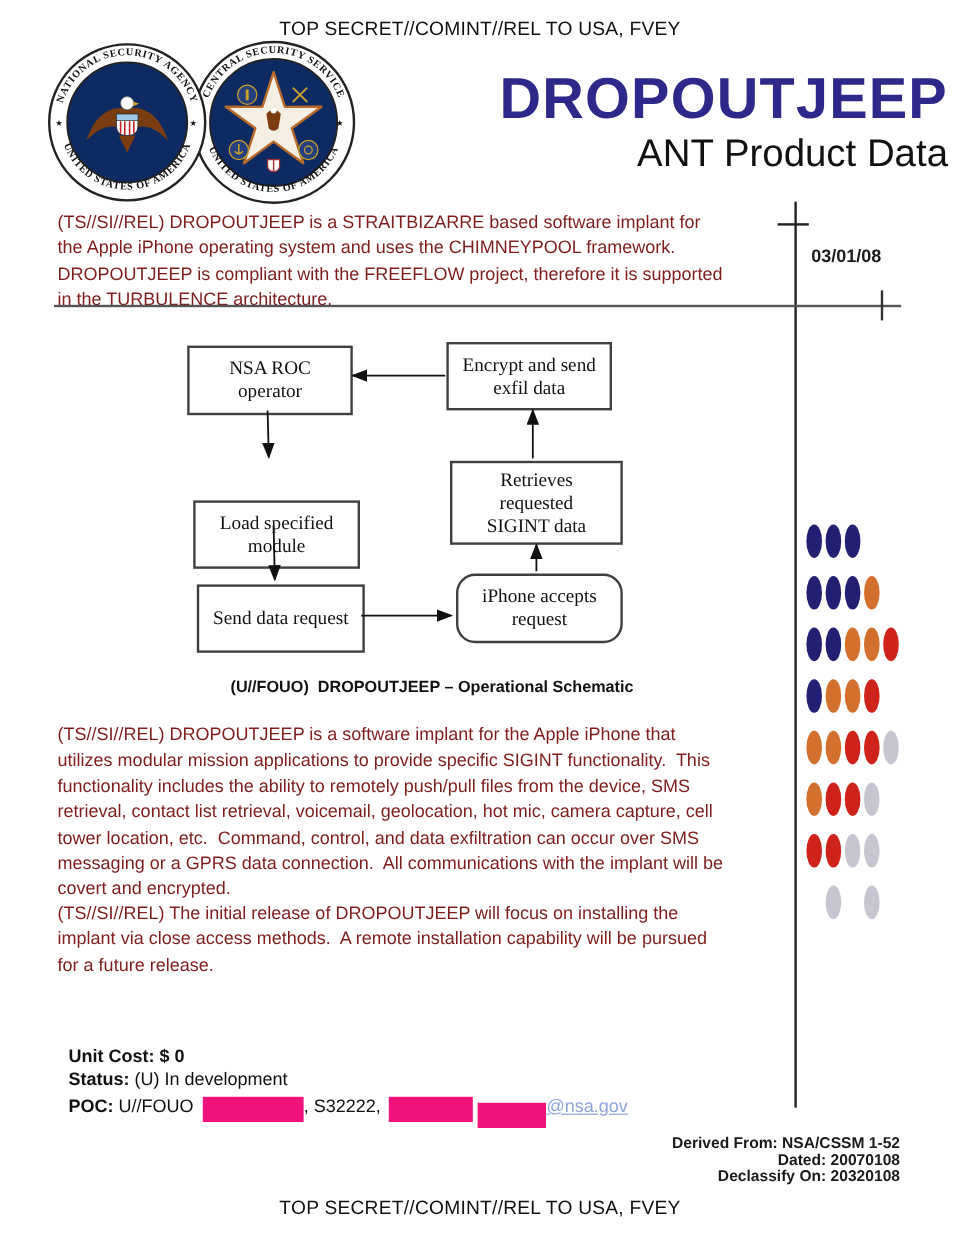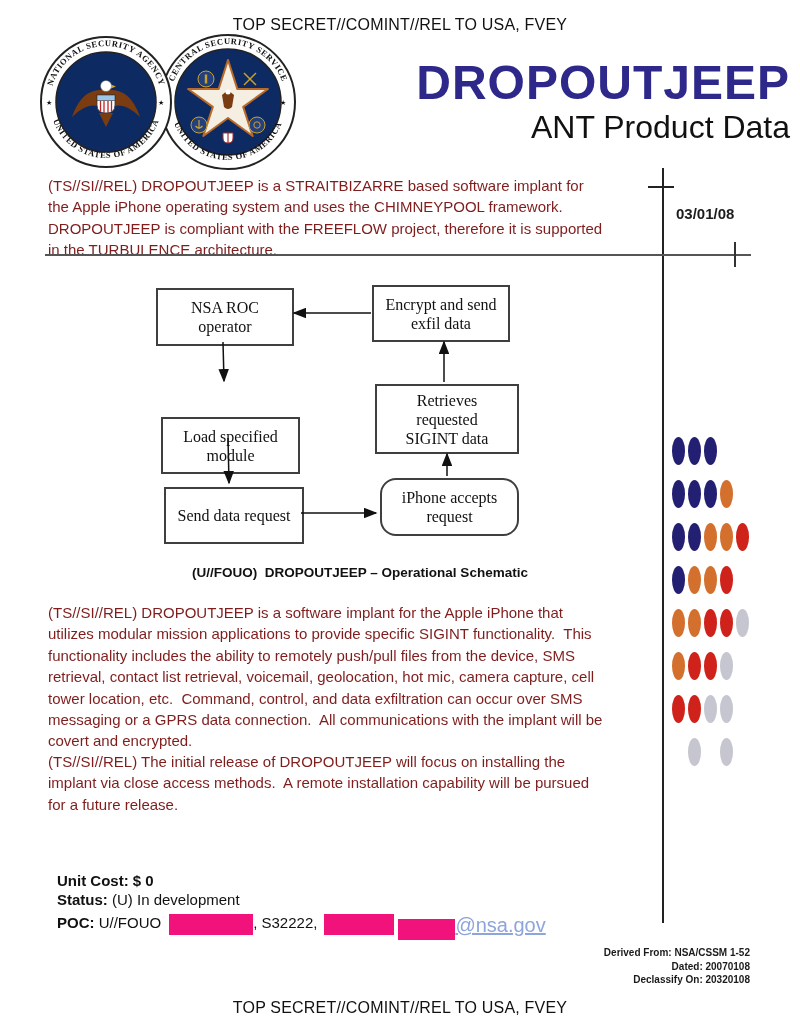--- a/index.html
+++ b/index.html
@@ -51,24 +51,24 @@
   .detail-line{position:absolute;left:57px;font-size:15px;color:#111;}
   .unit-cost{top:860px;font-weight:bold;margin-top:12px;}
   .status{top:891px;}
   .poc{top:914px;display:flex;}
   .lbl{font-weight:bold;white-space:pre;}
   .val{white-space:pre;}
   .redact{display:inline-block;height:21px;background:#f1127c;}
   .r1{width:84px;margin-left:8px;}
   .r2{width:70px;margin-left:7px;}
   .r3{width:57px;margin-left:4px;margin-top:5px;}
-  .email{color:#8ea4dc;text-decoration:underline;font-size:20px;}
+  .email{color:#8ea4dc;text-decoration:underline;font-size:15px;}
 
   .derived{position:absolute;right:50px;top:946px;text-align:right;
-           font-size:10px;font-weight:bold;line-height:13.5px;color:#1a1a1a;}
+           font-size:13px;font-weight:bold;line-height:13.5px;color:#1a1a1a;}
 
   .dots{position:absolute;left:672px;top:437px;width:78px;height:332px;}
   .dot{position:absolute;width:13px;height:28px;border-radius:50%;}
 </style>
 </head>
 <body>
 
 <div id="page">
 
   <div class="cls-banner cls-top">TOP SECRET//COMINT//REL TO USA, FVEY</div>

